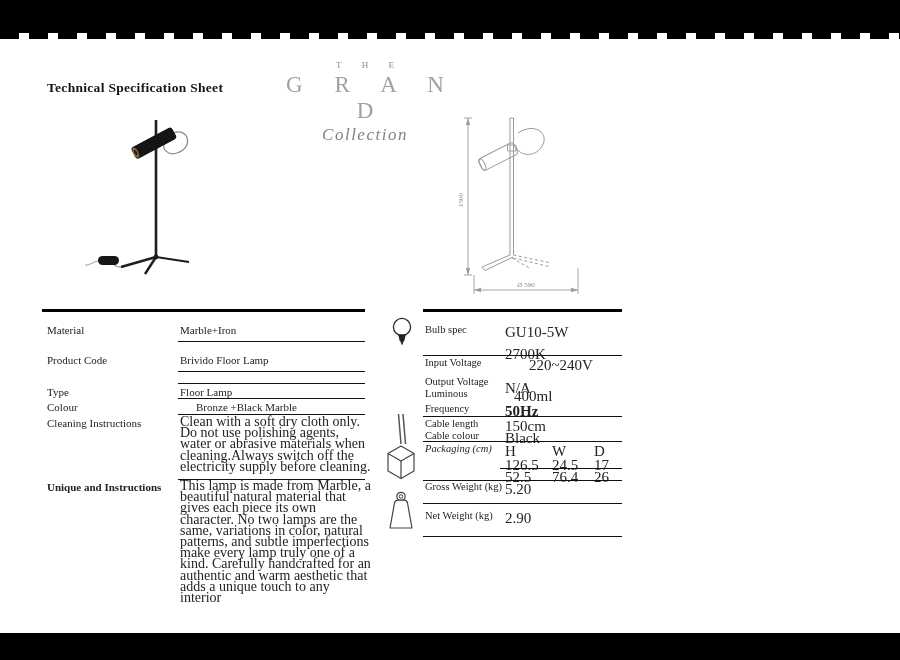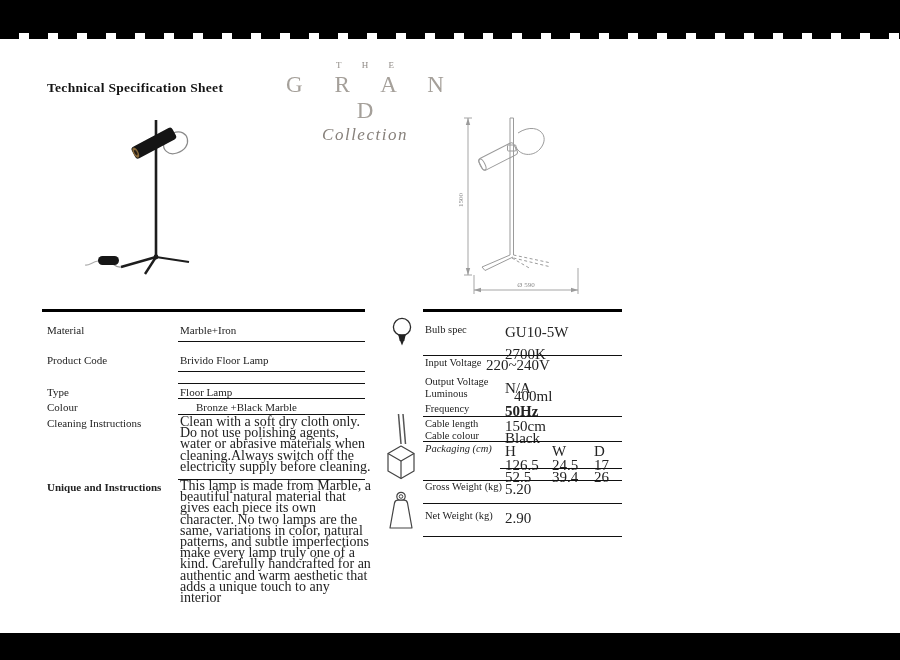--- a/index.html
+++ b/index.html
@@ -148,21 +148,21 @@
     <circle cx="15" cy="6.5" r="1.8" fill="none" stroke="#444" stroke-width="1"></circle>
     <path d="M4,38 L8.5,13 Q9.2,10.2 12,10.2 L18,10.2 Q20.8,10.2 21.5,13 L26,38 Z" fill="#fff" stroke="#444" stroke-width="1.2" stroke-linejoin="round"></path>
   </svg>
 
   <div class="abs rlbl" style="left:425px;top:324px;">Bulb spec</div>
   <div class="abs rval" style="left:505px;top:324px;">GU10-5W</div>
   <div class="abs rval" style="left:505px;top:346px;">2700K</div>
   <div class="abs rule" style="left:423px;top:355px;width:199px;"></div>
 
   <div class="abs rlbl" style="left:425px;top:357px;">Input Voltage</div>
-  <div class="abs rval" style="left:486px;top:357px;">220~240V</div>
+  <div class="abs rval" style="left:529px;top:357px;">220~240V</div>
 
   <div class="abs rlbl" style="left:425px;top:376px;">Output Voltage</div>
   <div class="abs rval" style="left:505px;top:380px;">N/A</div>
 
   <div class="abs rlbl" style="left:425px;top:388px;">Luminous</div>
   <div class="abs rval" style="left:514px;top:388px;">400ml</div>
 
   <div class="abs rlbl" style="left:425px;top:403px;">Frequency</div>
   <div class="abs rval" style="left:505px;top:403px;font-weight:bold;">50Hz</div>
   <div class="abs rule" style="left:423px;top:416px;width:199px;"></div>
@@ -178,21 +178,21 @@
   <div class="abs rval" style="left:505px;top:443px;">H</div>
   <div class="abs rval" style="left:552px;top:443px;">W</div>
   <div class="abs rval" style="left:594px;top:443px;">D</div>
 
   <div class="abs rval" style="left:505px;top:457px;">126.5</div>
   <div class="abs rval" style="left:552px;top:457px;">24.5</div>
   <div class="abs rval" style="left:594px;top:457px;">17</div>
   <div class="abs rule" style="left:500px;top:468px;width:122px;"></div>
 
   <div class="abs rval" style="left:505px;top:469px;">52.5</div>
-  <div class="abs rval" style="left:552px;top:469px;">39.4</div>
+  <div class="abs rval" style="left:552px;top:469px;">76.4</div>
   <div class="abs rval" style="left:594px;top:469px;">26</div>
   <div class="abs rule" style="left:423px;top:480px;width:199px;"></div>
 
   <div class="abs rlbl" style="left:425px;top:481px;">Gross Weight (kg)</div>
   <div class="abs rval" style="left:505px;top:481px;">5.20</div>
   <div class="abs rule" style="left:423px;top:503px;width:199px;"></div>
 
   <div class="abs rlbl" style="left:425px;top:510px;">Net Weight (kg)</div>
   <div class="abs rval" style="left:505px;top:510px;">2.90</div>
   <div class="abs rule" style="left:423px;top:536px;width:199px;"></div>

